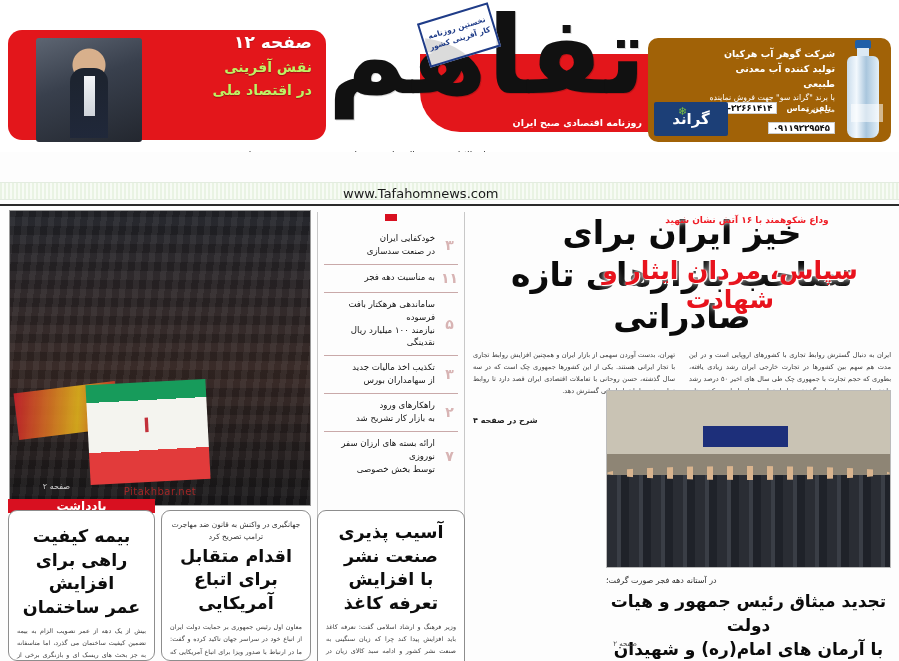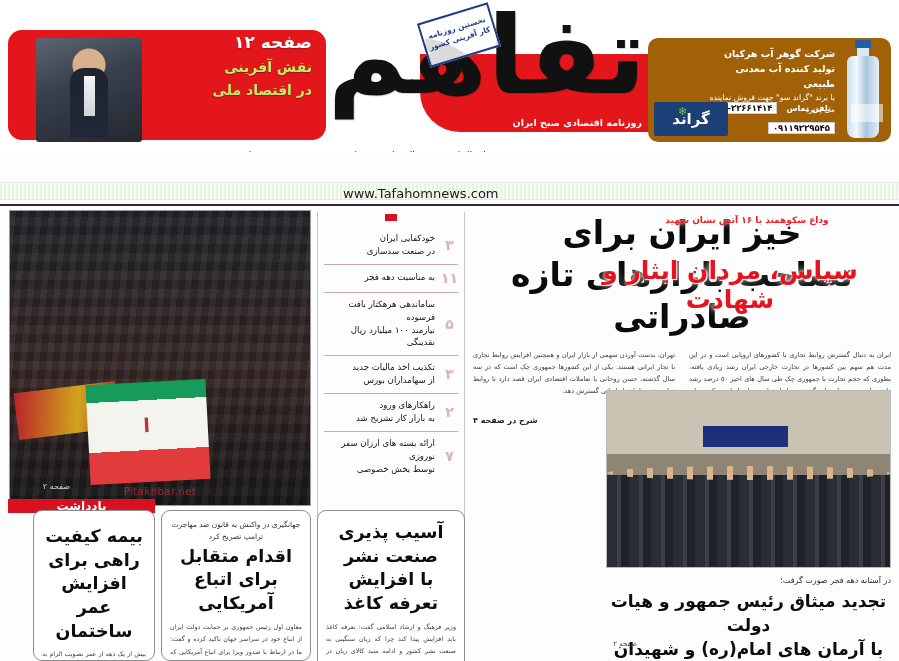--- a/index.html
+++ b/index.html
@@ -348,33 +348,33 @@
     text-align: center; font-size: 17.5px; font-weight: bold;
     color: #0d0d0d; line-height: 1.35; margin-top: 2px;
   }
   .box-body {
     margin-top: 5px; font-size: 6.4px; line-height: 1.95;
     color: #3b3b3b; text-align: justify;
   }
 
   #box-nashr { right: 434px; width: 148px; height: 184px; }
   #box-moteqabel { right: 588px; width: 150px; height: 151px; }
-  #box-note { right: 744px; width: 122px; height: 151px; margin-left: 21px; }
+  #box-note { right: 744px; width: 147px; height: 151px; margin-left: 21px; }
   #box-note { padding-top: 12px; }
   .note-badge-wrap { position: absolute; right: 744px; top: 291px; width: 147px; }
   .note-badge-bar {
     width: 147px; height: 14px; background: #d81020;
     color: #fff; font-size: 12px; font-weight: bold;
     display: flex; align-items: center; justify-content: center;
   }
 
   
   .bl-kicker {
     position: absolute; right: 8px; top: 368px;
-    width: 285px; text-align: right;
+    width: 285px; text-align: left;
     font-size: 8px; color: #2a2a2a;
   }
   .bl-title {
     position: absolute; right: 8px; top: 382px;
     width: 285px; text-align: center;
     font-size: 17px; font-weight: bold; color: #0b0b0b; line-height: 1.4;
   }
   .bl-page {
     position: absolute; right: 262px; top: 432px;
     font-size: 7px; color: #444;

